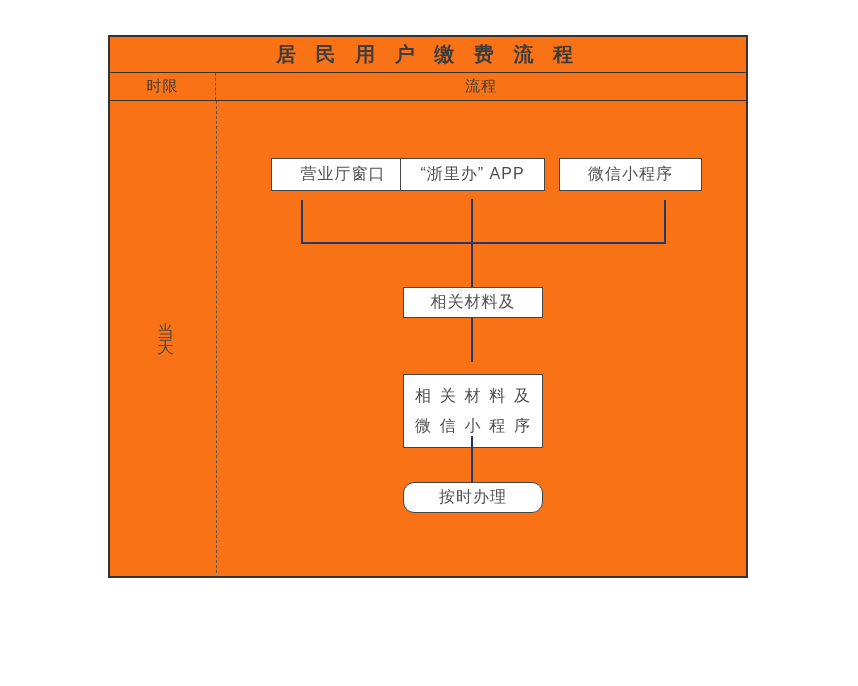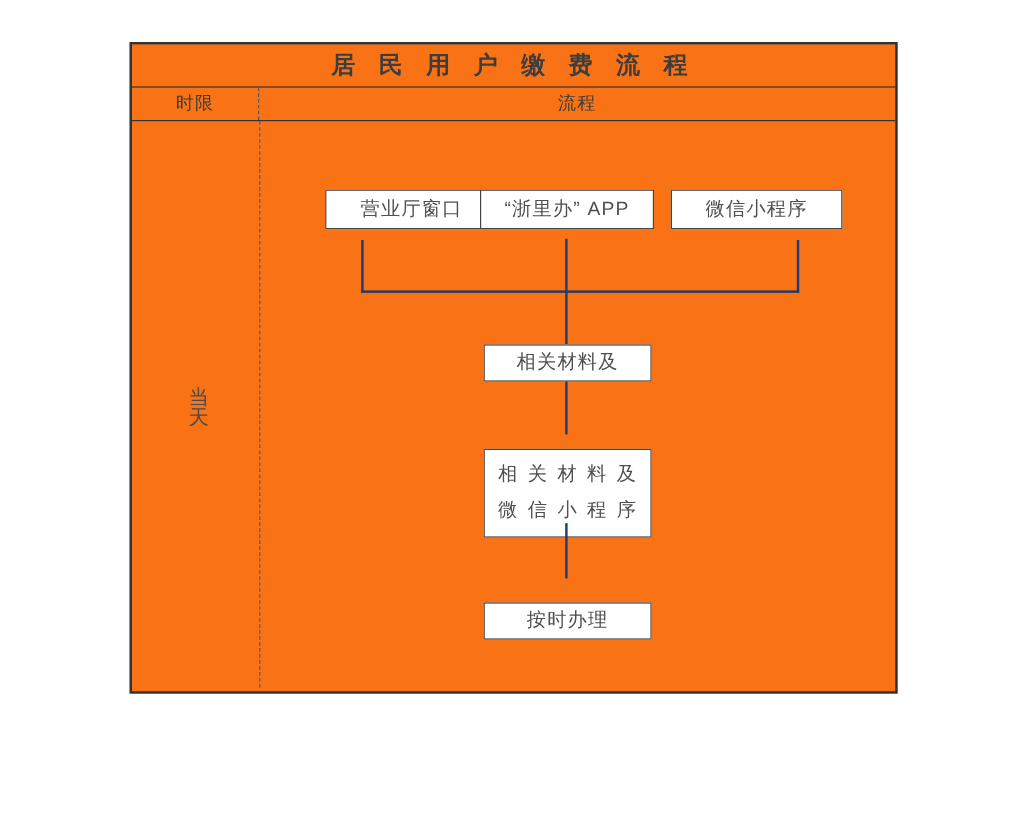--- a/index.html
+++ b/index.html
@@ -90,21 +90,21 @@
   .channel-1{left:133px;top:57px;width:144px;height:33px;margin-left:28px;}
   .channel-2{left:290px;top:57px;width:145px;height:33px;}
   .channel-3{left:449px;top:57px;width:143px;height:33px;}
   .step-1{left:293px;top:186px;width:140px;height:31px;}
   .step-2{left:293px;top:261px;width:140px;height:74px;line-height:30px;margin-top:12px;}
   .step-2 .jline{
     width:116px;
     text-align:justify;
     text-align-last:justify;
   }
-  .step-3{left:293px;top:401px;width:140px;height:31px;}
+  .step-3{left:293px;top:381px;width:140px;height:31px;border-radius:11px;}
   .line{
     position:absolute;
     background:var(--connector);
   }
   .vline{width:2px;}
   .hline{height:2px;}
   .v-left{left:191px;top:99px;height:44px;}
   .v-center{left:361px;top:98px;height:88px;}
   .v-right{left:554px;top:99px;height:44px;}
   .h-join{left:191px;top:141px;width:365px;}

